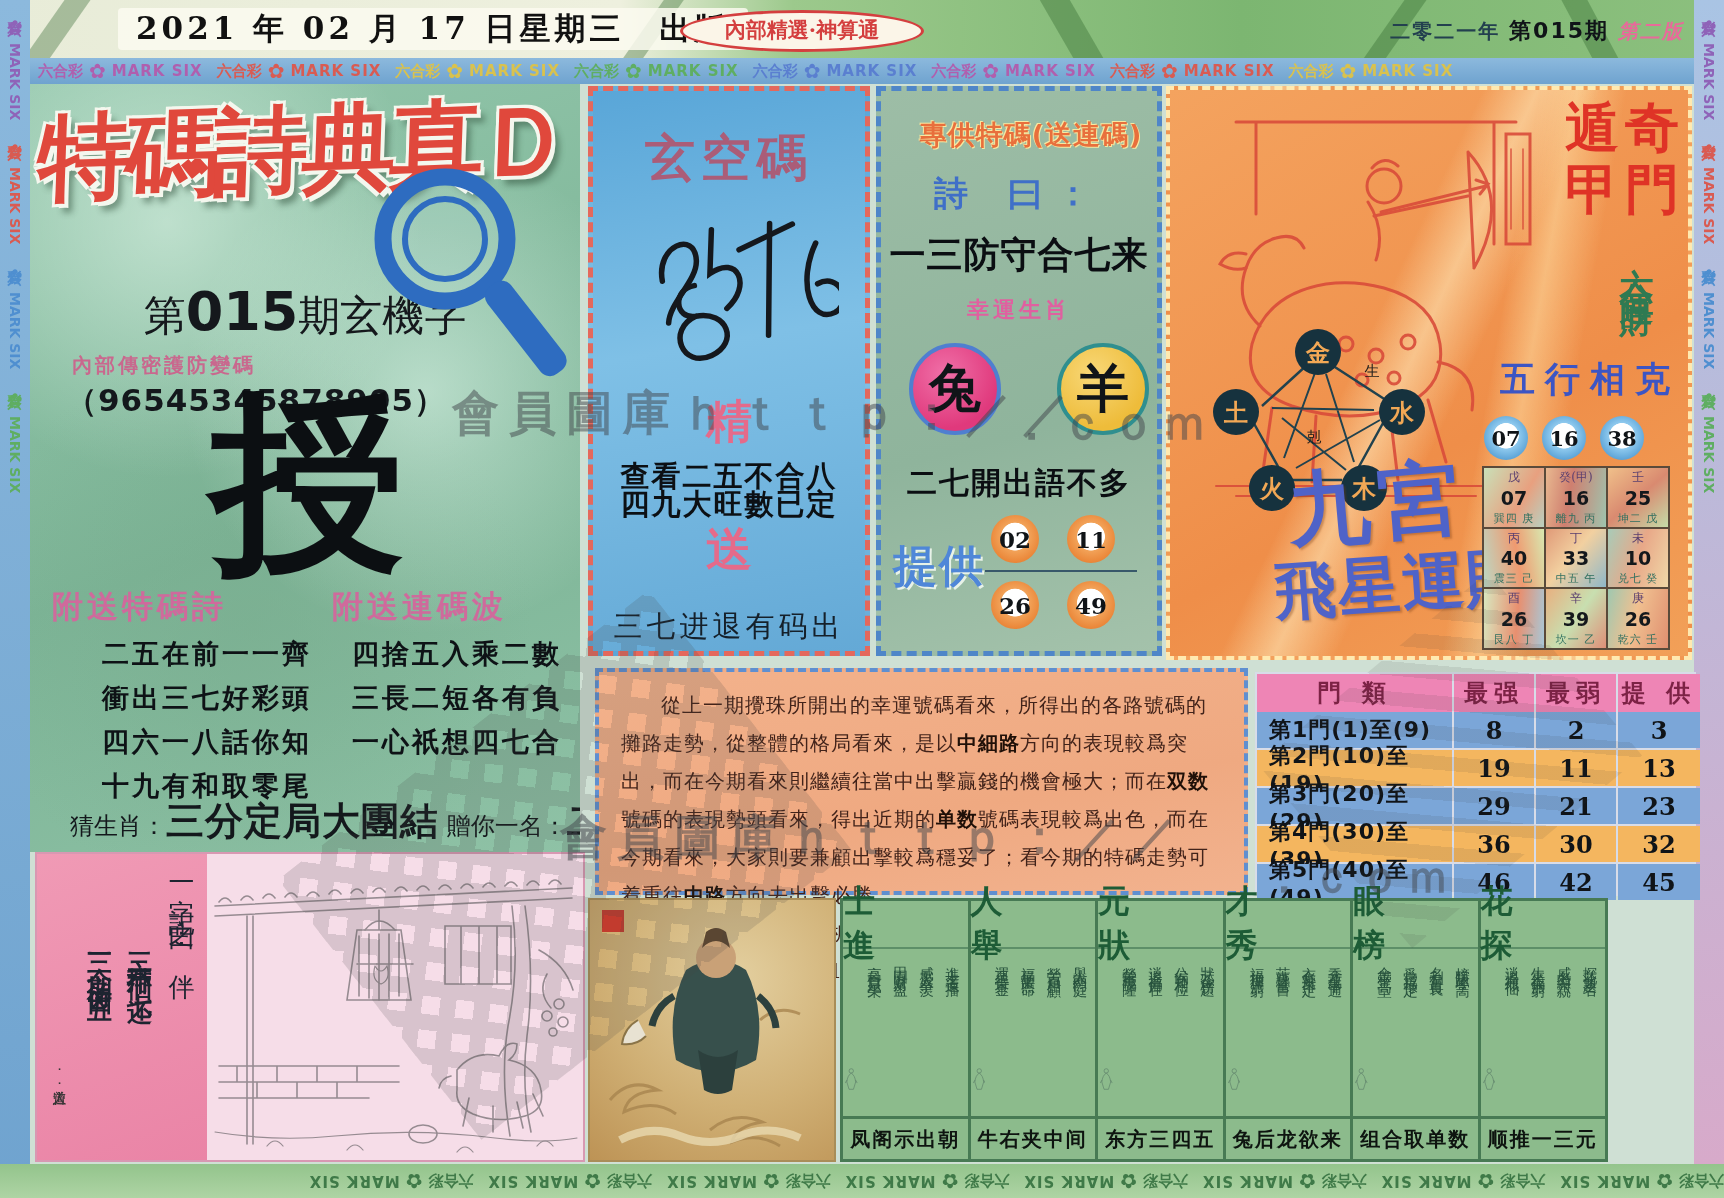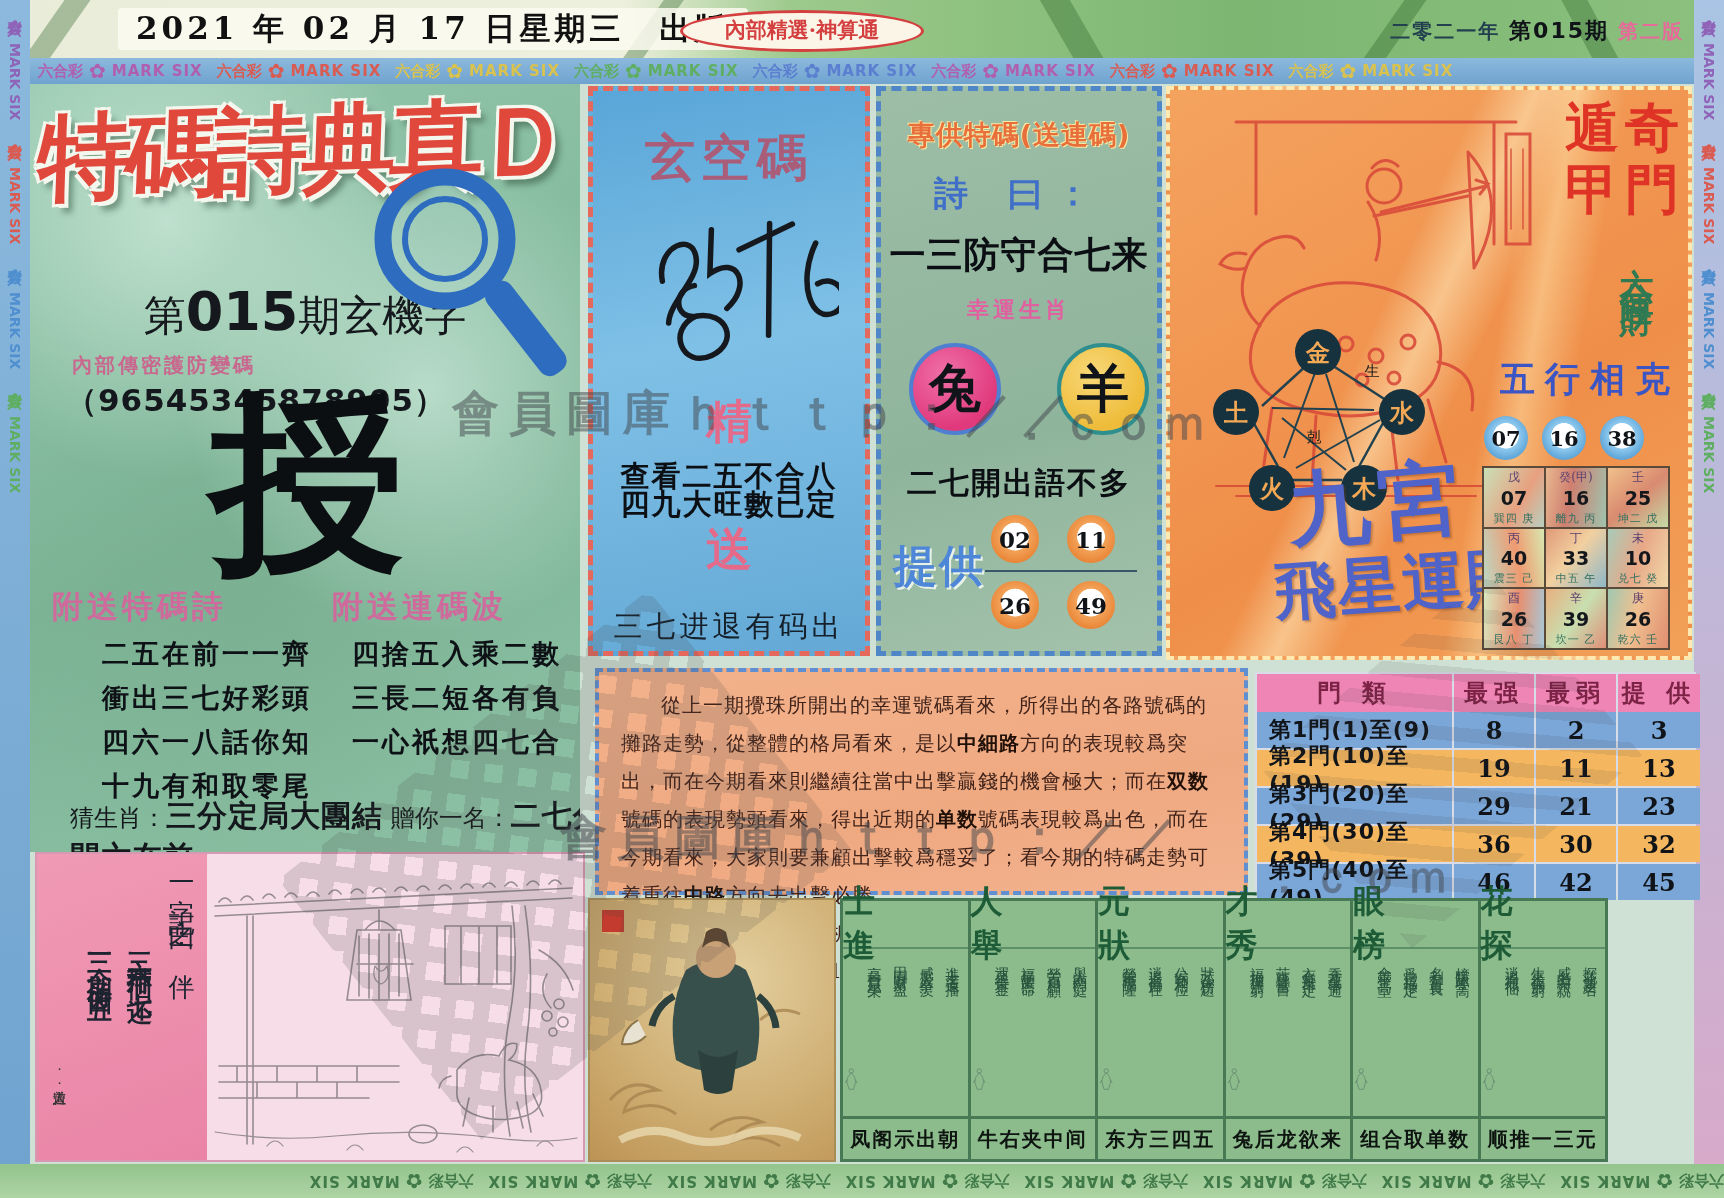--- a/index.html
+++ b/index.html
@@ -17,21 +17,21 @@
   .leaf{position:absolute;background:rgba(44,98,40,.35);transform:skewX(-35deg);}
   #hdr .date{position:absolute;left:118px;top:8px;font-family:var(--serif);
        font-size:31px;font-weight:bold;color:#111;letter-spacing:4px;
        background:rgba(252,250,240,.85);padding:0 18px;border-radius:4px;}
   #hdr .oval{position:absolute;left:680px;top:10px;width:238px;height:36px;line-height:34px;
        border:3px solid #d43f3f;border-radius:50%;background:#fbf5e8;color:#d43f3f;
        font-weight:bold;font-size:21px;text-align:center;font-family:var(--serif);}
   #hdr .iss{position:absolute;right:40px;top:16px;font-size:20px;font-weight:bold;
        color:#23404f;letter-spacing:2px;}
   #hdr .iss .no{color:#101418;font-size:22px;}
-  #hdr .iss .ed{color:#e86a9a;}
+  #hdr .iss .ed{color:#e86a9a;font-style:italic;}
   
   .strip{background:linear-gradient(180deg,#8cb9dd,#6fa3cf);overflow:hidden;display:flex;
          align-items:center;gap:14px;white-space:nowrap;}
   .bgp{display:inline-flex;align-items:center;gap:6px;font-weight:bold;}
   .bgp .cn{font-size:15px;} .bgp .en{font-size:15px;letter-spacing:1px;} .bgp .fl{font-size:20px;}
   .bgp:nth-child(5n+1){color:#b05fae;} .bgp:nth-child(5n+2){color:#d95b52;}
   .bgp:nth-child(5n+3){color:#d9c24e;} .bgp:nth-child(5n+4){color:#5fae62;}
   .bgp:nth-child(5n+5){color:#5a7fd0;}
   #strip-top{left:30px;top:58px;width:1694px;height:26px;padding-left:8px;}
   #strip-bottom{left:0px;top:1164px;width:1724px;height:34px;
@@ -59,37 +59,37 @@
   #leftp .subt{left:0;top:196px;width:100%;text-align:center;color:#15181c;
       font-family:var(--serif);}
   #leftp .subt .a{font-size:42px;} #leftp .subt .b{font-size:54px;font-weight:900;font-family:var(--sans);}
   #leftp .secret{left:42px;top:268px;color:#c9688e;font-size:20px;font-weight:bold;letter-spacing:3px;}
   #leftp .code{left:36px;top:296px;color:#14181c;font-size:31px;font-weight:900;letter-spacing:1px;}
   #leftp .mystery{left:180px;top:300px;font-size:195px;font-weight:900;color:#0c0f12;
       font-family:var(--serif);line-height:1;}
   .poemh{color:#cf6a9c;font-size:31px;font-weight:900;letter-spacing:4px;}
   .poeml{color:#0e1216;font-size:27px;font-weight:900;letter-spacing:3px;line-height:44px;}
   #leftp .gl{left:40px;top:712px;width:540px;font-size:24px;color:#14181c;font-family:var(--serif);}
-  #leftp .gl b{font-size:30px;font-family:var(--sans);letter-spacing:1px;}
+  #leftp .gl b{font-size:38px;font-family:var(--sans);letter-spacing:1px;}
   
   #bluep{left:588px;top:86px;width:282px;height:570px;box-sizing:border-box;
       border:5px dashed #e4685c;
       background:linear-gradient(170deg,#59a6d8,#7fc0e6 45%,#64a9d6);text-align:center;}
   #bluep .t{left:0;top:34px;width:100%;color:#b2556e;font-size:50px;font-weight:900;letter-spacing:6px;opacity:.9;}
   #bluep .jing,#bluep .song{left:0;width:100%;color:#e56a8a;font-size:46px;font-weight:900;}
   #bluep .jing{top:300px;} #bluep .song{top:428px;}
   #bluep .l1,#bluep .l2{left:0;width:100%;color:#0c1014;font-size:29px;font-weight:900;letter-spacing:2px;}
   #bluep .l1{top:366px;} #bluep .l2{top:394px;}
   #bluep .foot{left:0;top:516px;width:100%;color:#15202a;font-size:29px;font-family:var(--serif);letter-spacing:4px;}
   .srhide{position:absolute;opacity:0;font-size:4px;}
   
   #greenp{left:876px;top:86px;width:286px;height:570px;box-sizing:border-box;
       border:5px dashed #4f86c8;background:linear-gradient(165deg,#9dbda6,#8fb49c 60%,#a4c2ab);
       text-align:center;}
-  #greenp .t{left:0;top:26px;width:100%;color:#e86f3c;font-size:27px;font-weight:900;letter-spacing:1px;
+  #greenp .t{left:12px;top:26px;width:100%;color:#e86f3c;font-size:27px;font-weight:900;letter-spacing:1px;
       text-shadow:1px 1px 0 #f8e8a0,-1px -1px 0 #f8e8a0;}
   #greenp .sy{left:0;top:80px;width:100%;color:#3f6fc8;font-size:34px;font-weight:900;letter-spacing:14px;}
   #greenp .verse{left:0;top:140px;width:100%;color:#0b0e12;font-size:36px;font-weight:900;letter-spacing:1px;}
   #greenp .lucky{left:0;top:204px;width:100%;color:#e060a0;font-size:22px;font-weight:900;letter-spacing:4px;}
   .zc{width:84px;height:84px;border-radius:50%;display:flex;align-items:center;justify-content:center;
       font-family:var(--serif);font-size:52px;font-weight:900;color:#101418;}
   #z1{left:28px;top:252px;background:radial-gradient(circle at 38% 32%,#f070a8,#e0397c 70%);
       border:4px solid #4f7fd0;}
   #z2{left:176px;top:252px;background:radial-gradient(circle at 38% 32%,#f8d878,#eebc3a 70%);
       border:4px solid #2f8f8f;}

